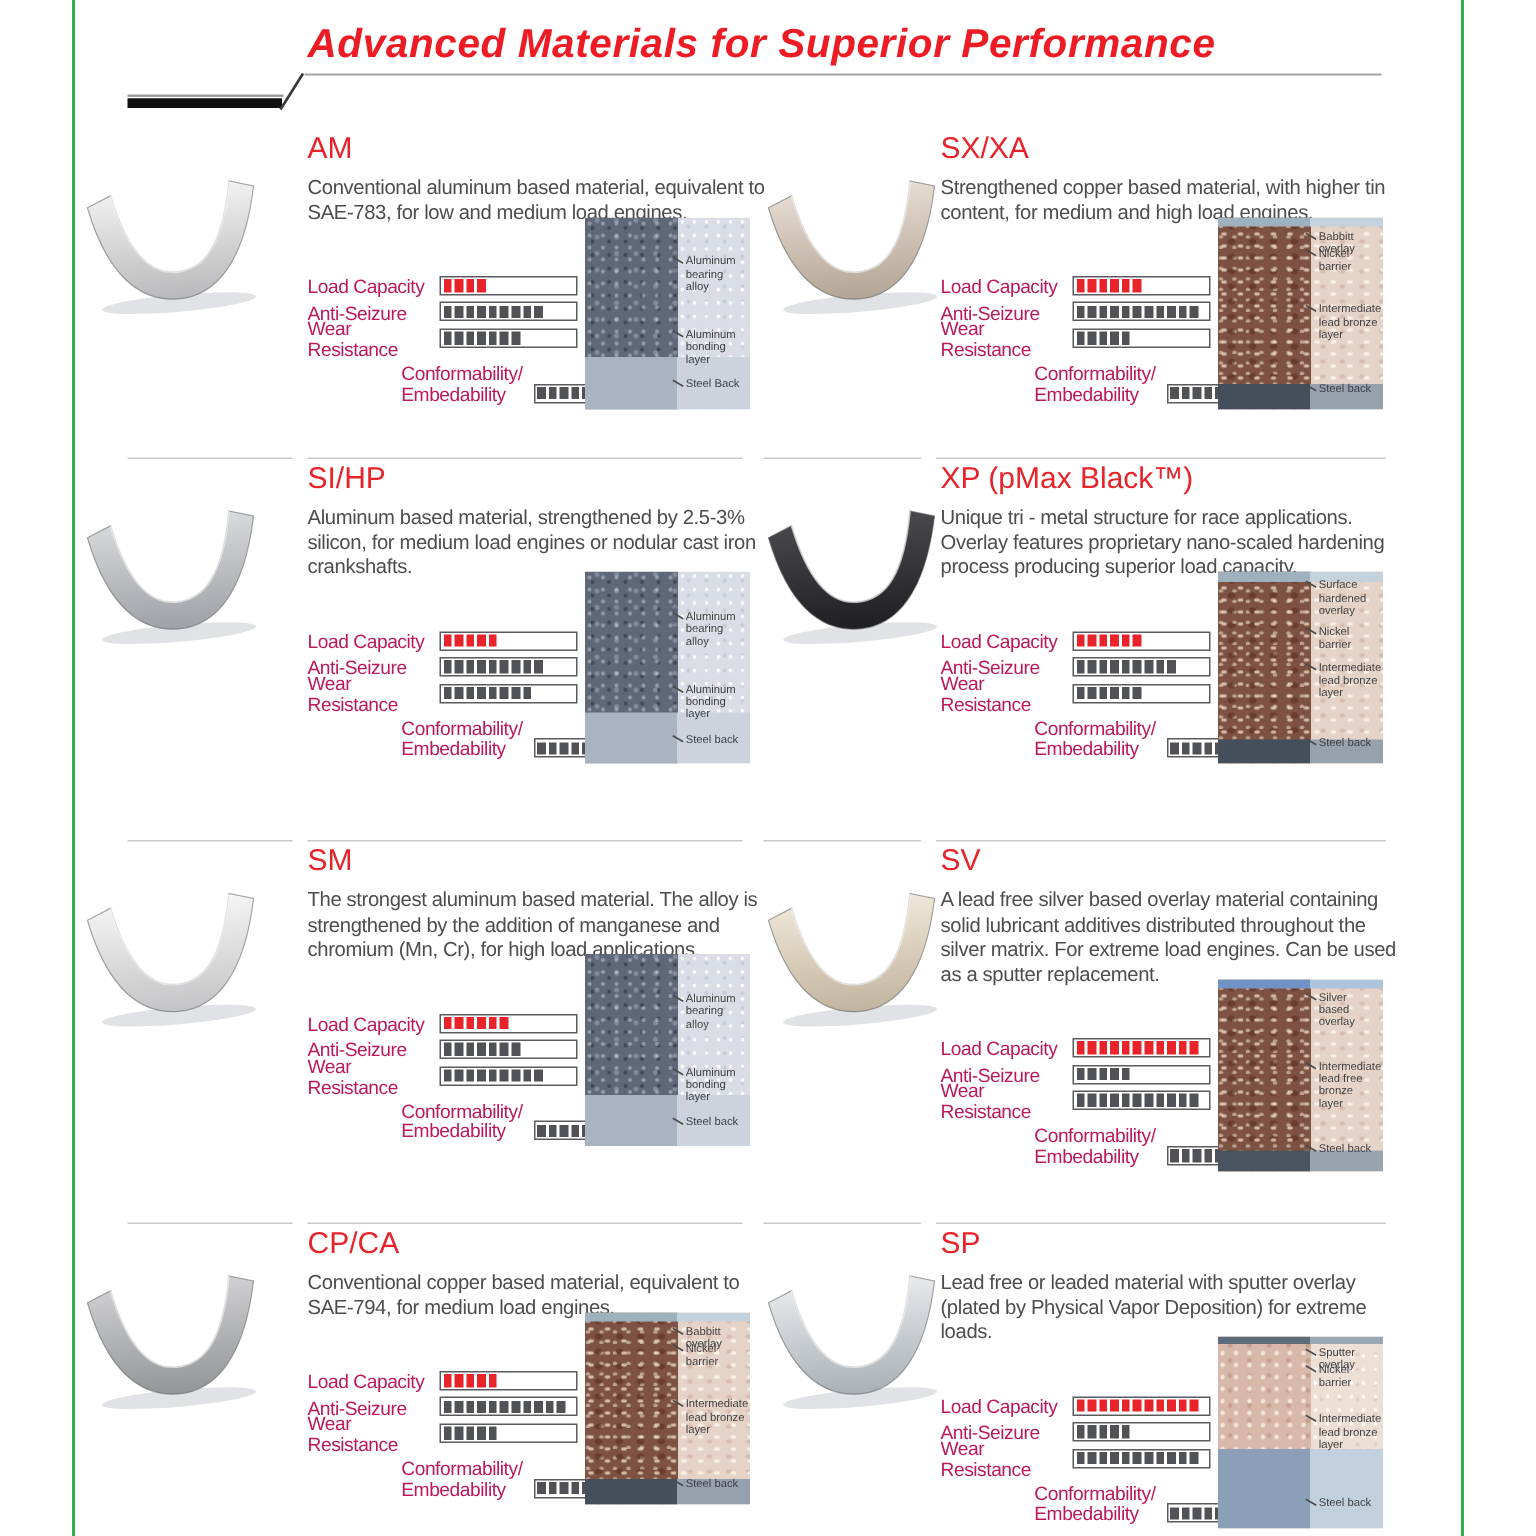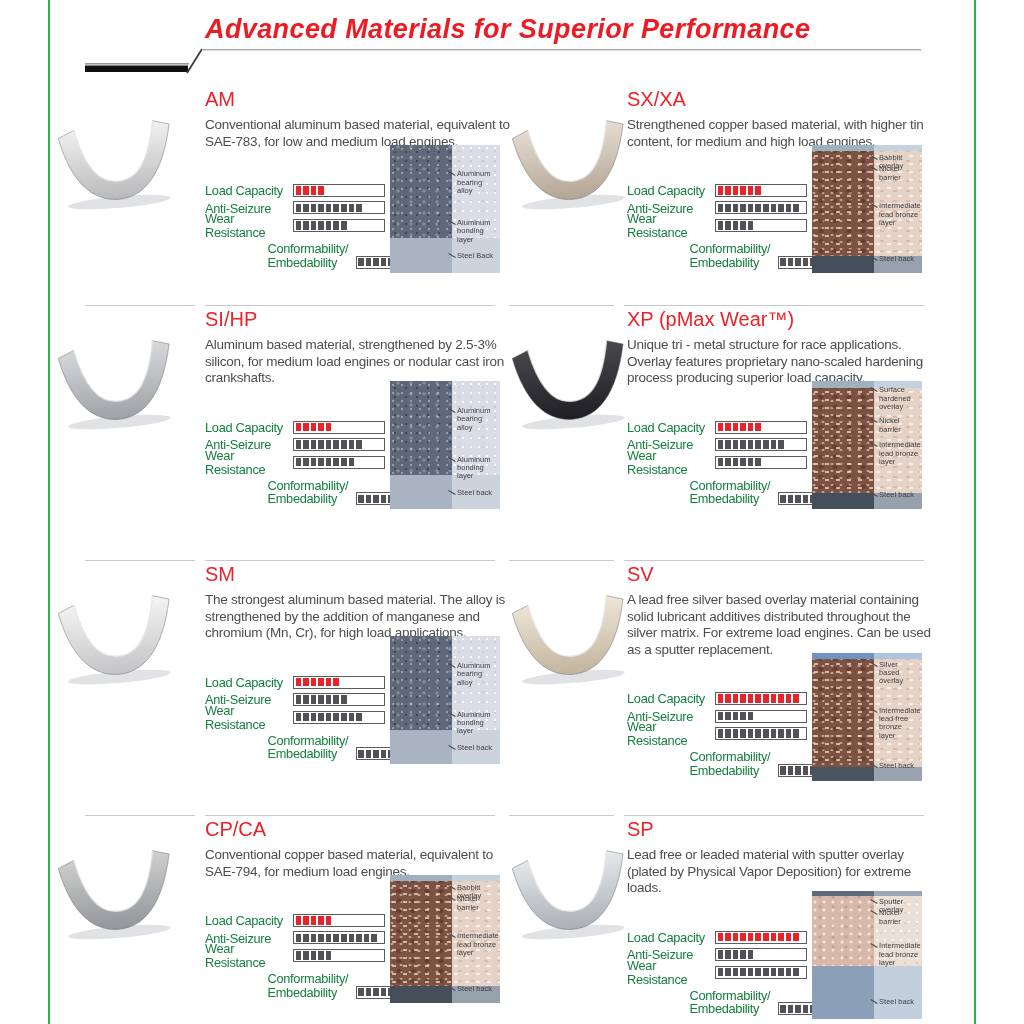--- a/index.html
+++ b/index.html
@@ -18,21 +18,21 @@
   .bearingzone{width:150px;flex:none;padding-top:30px;}
   .cell.rcol .bearingzone{width:118px;margin-left:-6px;}
   .bearing{width:124px;height:96px;transform:rotate(-5deg);}
   .bearing svg{width:100%;height:100%;}
   .content{width:305px;flex:none;position:relative;padding-top:2px;}
   .code{margin:0;font-size:20px;color:#e8232a;font-weight:normal;line-height:1.1;}
   .desc{margin:7px 0 0;font-size:13.5px;line-height:1.23;color:#4c4d4f;letter-spacing:-.25px;}
   .rate-area{position:relative;margin-top:32px;width:305px;}
   .rrow{display:flex;align-items:center;height:17.5px;}
   .rrow.conf{height:31px;margin-top:4px;align-items:flex-end;justify-content:center;}
-  .rlabel{width:88px;flex:none;font-size:12.8px;color:#15803d;line-height:1.08;letter-spacing:-.3px;}
+  .rlabel{width:88px;flex:none;font-size:12.8px;color:#be185d;line-height:1.08;letter-spacing:-.3px;}
   .rbar{width:92px;height:13px;border:1.5px solid #5a5b5f;background:#fff;display:flex;
         align-items:center;padding:1px 1.5px;gap:2px;box-sizing:border-box;flex:none;margin-bottom:1px;}
   .seg{width:5.6px;height:8.5px;flex:none;}
   .seg.dark{background:#515257}.seg.red{background:#e8232a}
   .layer{position:absolute;left:185px;bottom:-3px;width:110px;height:128px;overflow:hidden;}
   .layer .half{position:absolute;top:0;bottom:0;}
   .layer .hl{left:0;width:56%;} .layer .hr{left:56%;right:0;}
   .layer .steel,.layer .strip{position:absolute;left:0;right:0;}
   .layer .steel{bottom:0;} .layer .strip{top:0;}
   .lbl{position:absolute;left:61%;width:37%;font-size:7.5px;line-height:1.12;color:#3e3f42;}
@@ -355,21 +355,21 @@
       <stop offset="0" stop-color="#4a4a4e"></stop>
       <stop offset="1" stop-color="#1f1f23"></stop>
                   </linearGradient>
                 </defs>
     <ellipse cx="64" cy="90" rx="54" ry="6" fill="rgba(120,125,135,0.22)"></ellipse>
     <path d="M6,18 C16,68 38,87 64,87 C90,87 112,66 123,13 L106,8 C98,52 84,68 64,68 C45,68 31,50 23,11 Z" fill="url(#bg3)" stroke="rgba(90,92,96,0.55)" stroke-width="0.8"></path>
     <path d="M23,11 C31,50 45,68 64,68 C84,68 98,52 106,8" fill="none" stroke="rgba(255,255,255,0.65)" stroke-width="1.6"></path>
   </svg></div>
     </div>
     <div class="content">
-      <h3 class="code">XP (pMax Wear™)</h3>
+      <h3 class="code">XP (pMax Black™)</h3>
       <p class="desc">Unique tri - metal structure for race applications. Overlay features proprietary nano-scaled hardening process producing superior load capacity.</p>
       <div class="rate-area">
         <div class="rrow">
       <div class="rlabel">Load Capacity</div>
       <div class="rbar">
                   <span class="seg red"></span>
                   <span class="seg red"></span>
                   <span class="seg red"></span>
                   <span class="seg red"></span>
                   <span class="seg red"></span>

